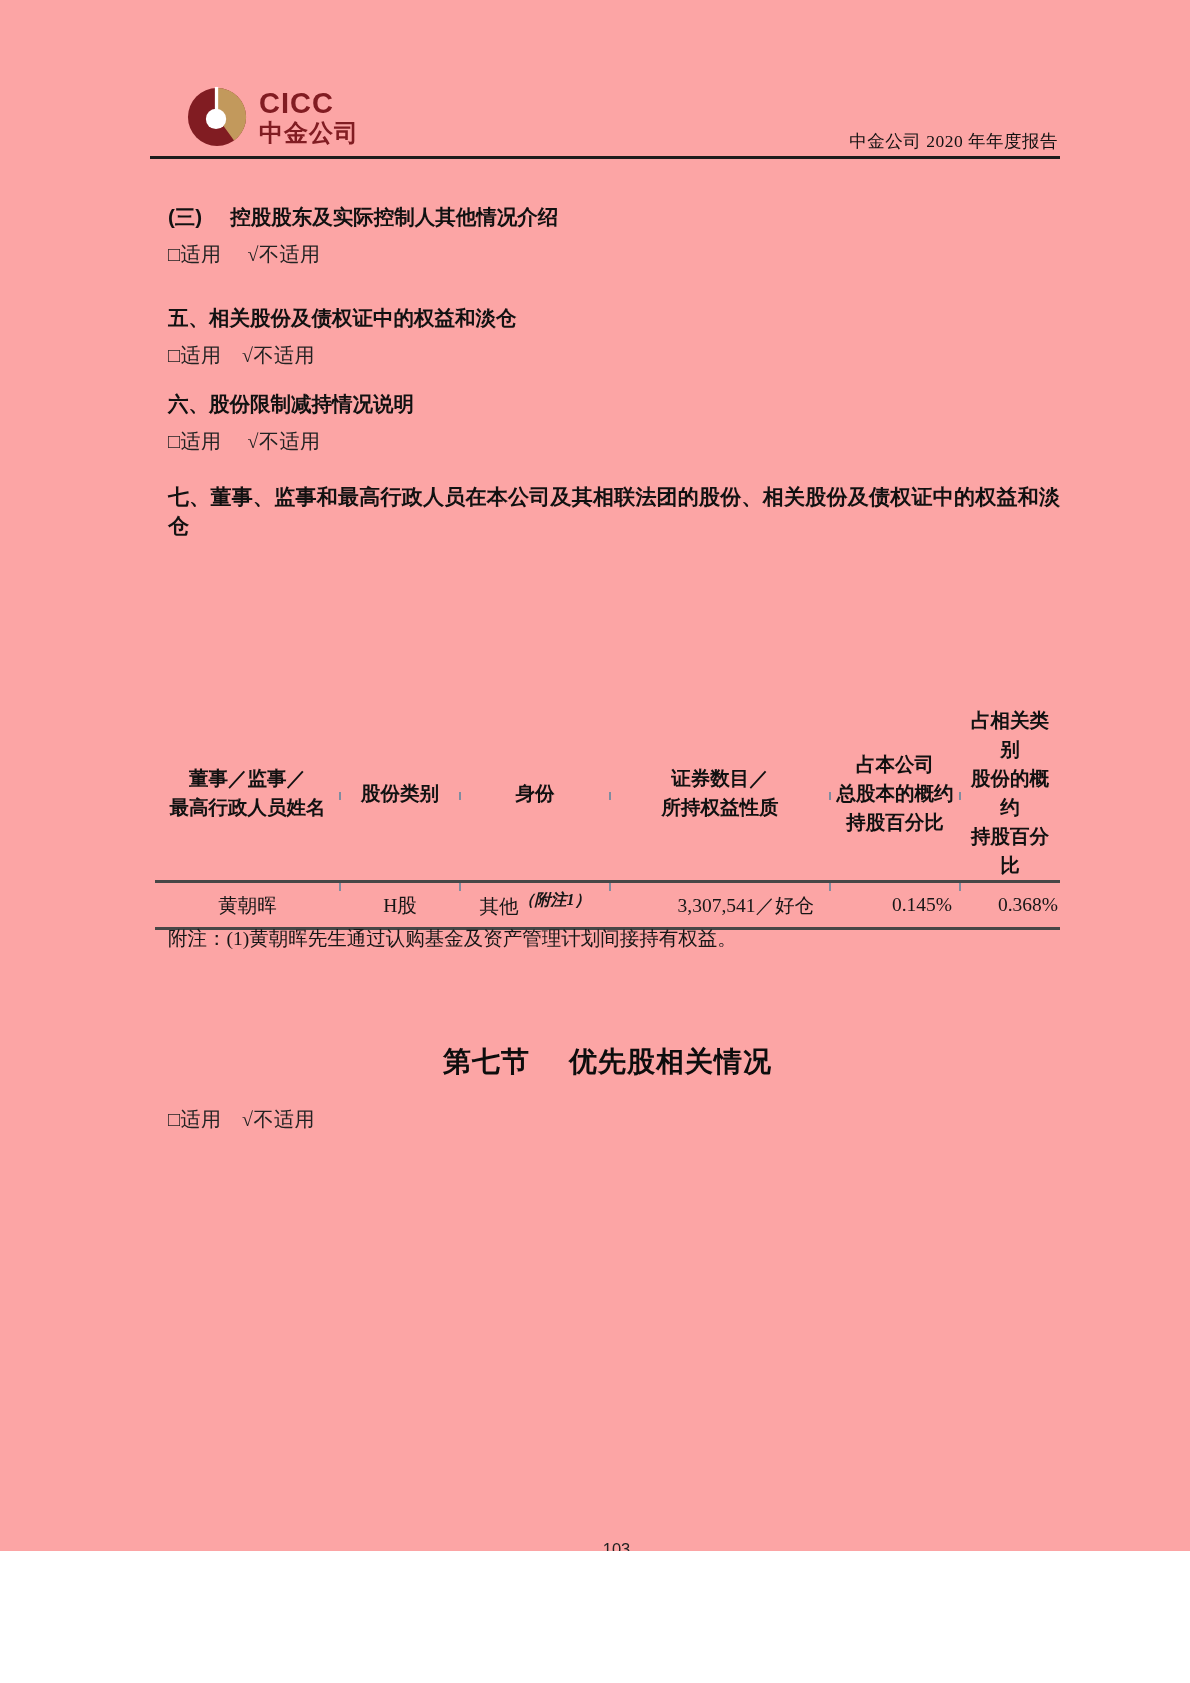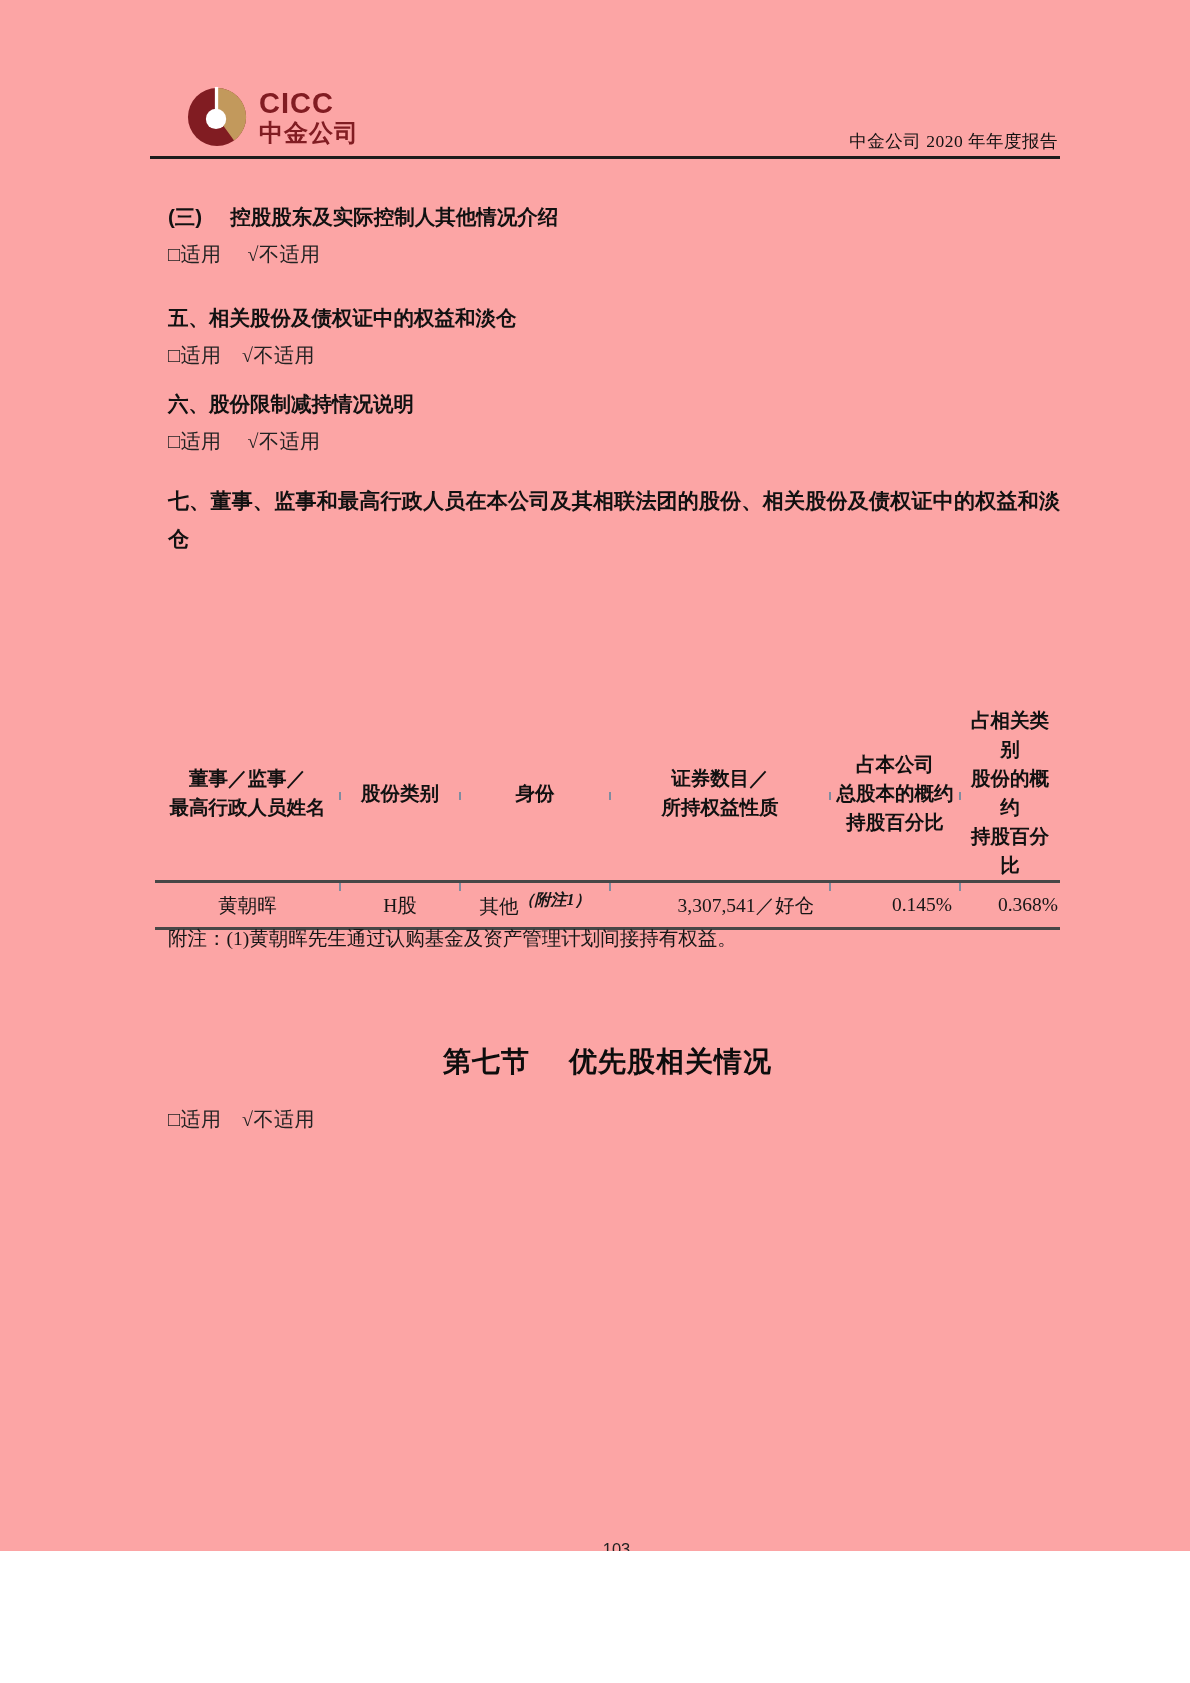--- a/index.html
+++ b/index.html
@@ -37,21 +37,21 @@
     font-family:"Liberation Sans","DejaVu Sans",sans-serif;
     font-weight:bold;font-size:20.5px;color:#111;
   }
   .appl{
     position:absolute;left:168px;
     font-size:20px;color:#222;letter-spacing:0.5px;text-align:center;
   }
   .h7{
     position:absolute;left:168px;width:892px;
     font-family:"Liberation Sans","DejaVu Sans",sans-serif;
-    font-weight:bold;font-size:21px;line-height:38px;color:#111;
+    font-weight:bold;font-size:21px;line-height:29px;color:#111;
     text-align:justify;
   }
   .para{
     position:absolute;left:168px;width:892px;
     font-size:20.5px;line-height:39.5px;color:#161616;
     text-align:justify;text-indent:2em;letter-spacing:0.2px;
   }
   .s3-label{display:inline-block;margin-right:28px;}
   
   .table-wrap{position:absolute;left:155px;top:706px;width:905px;}

